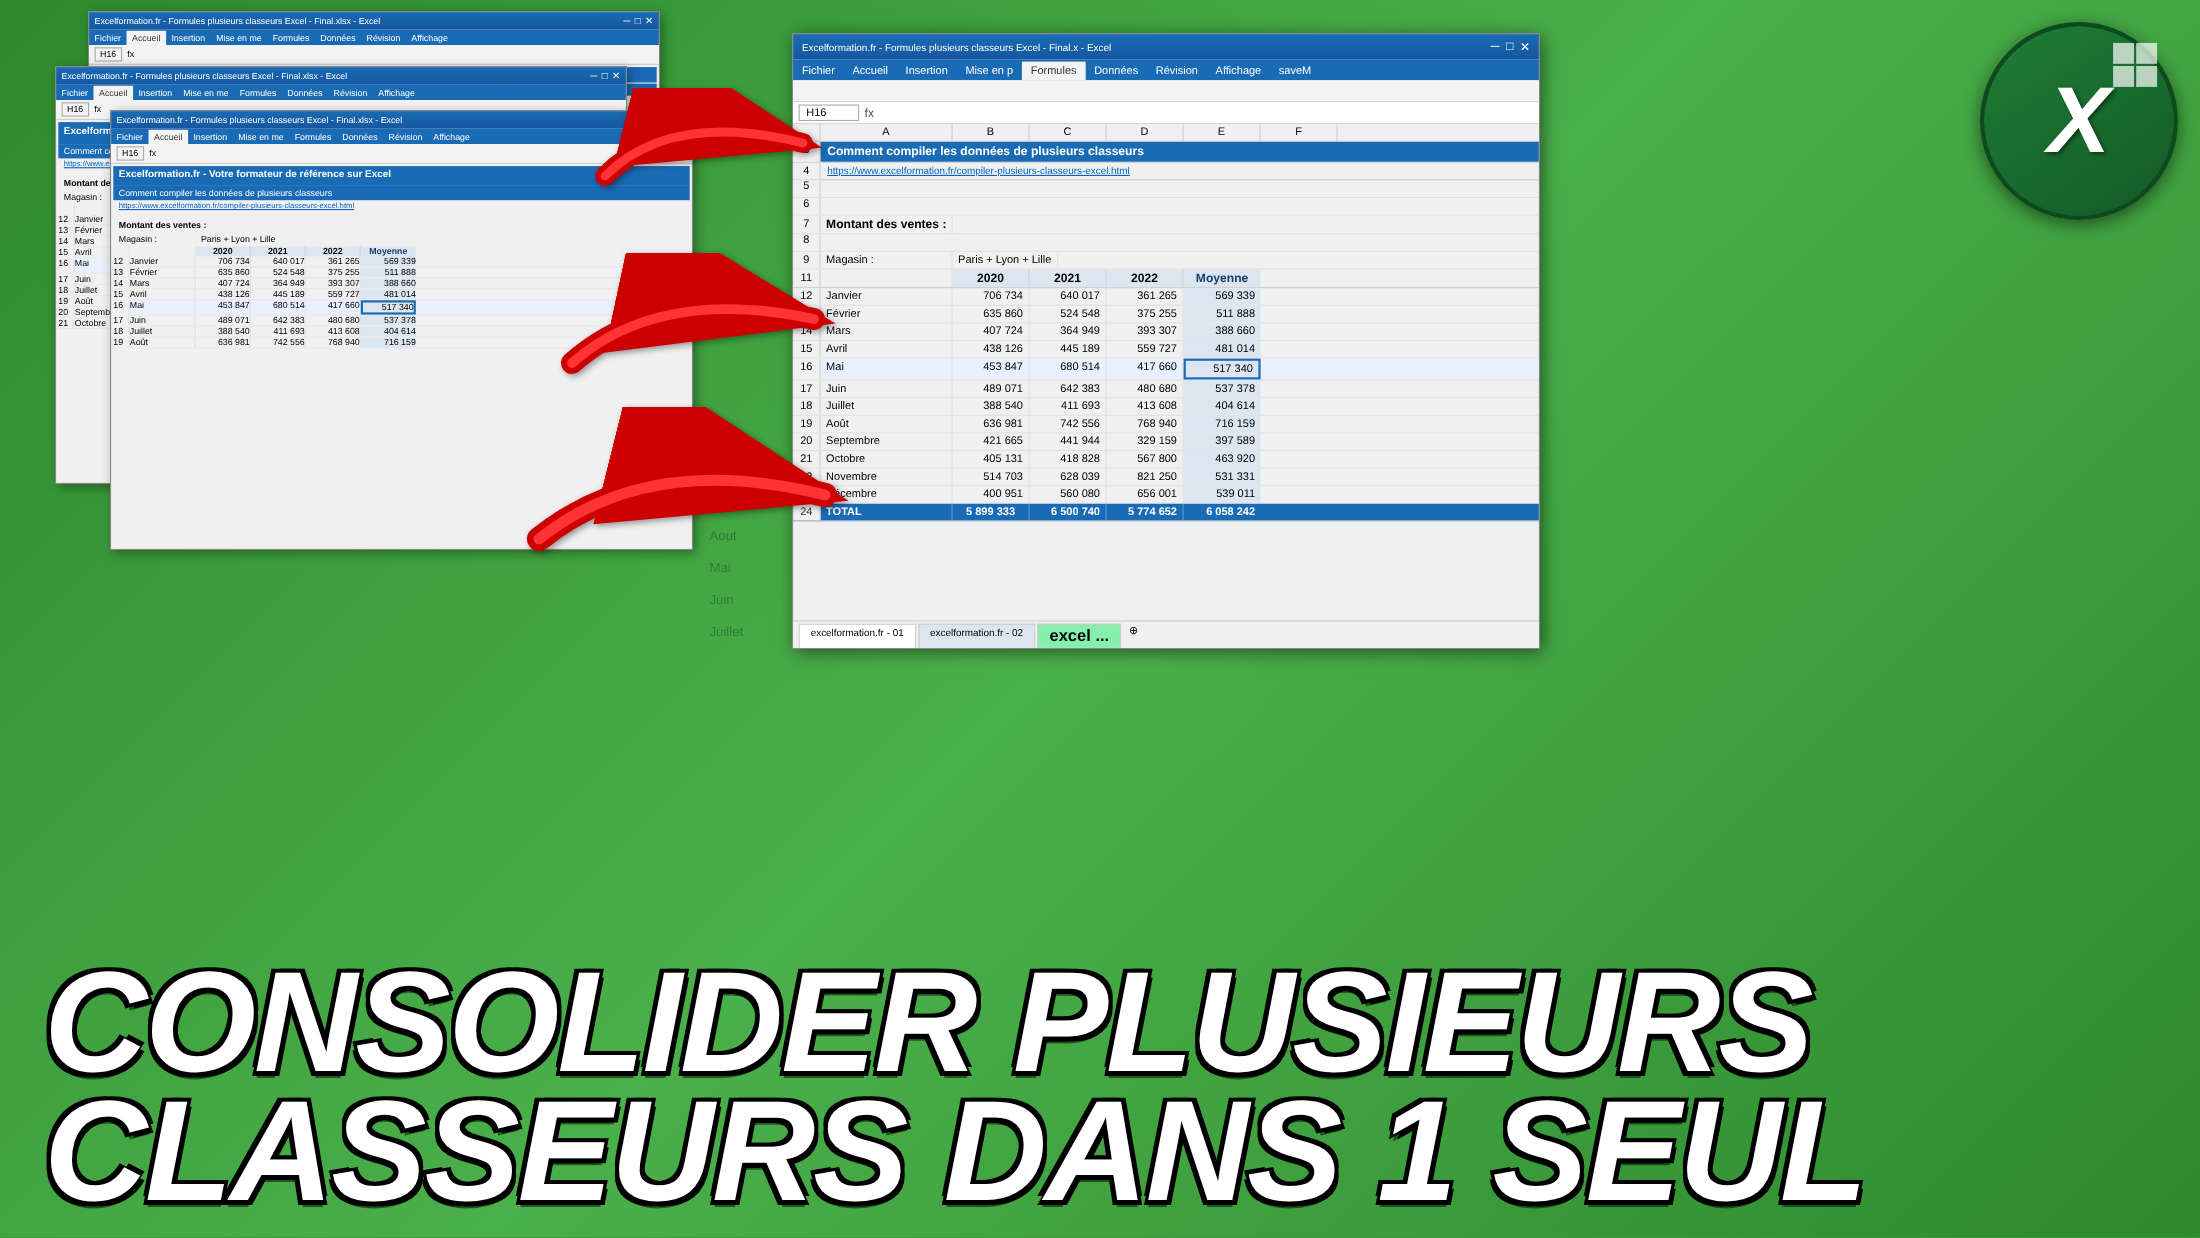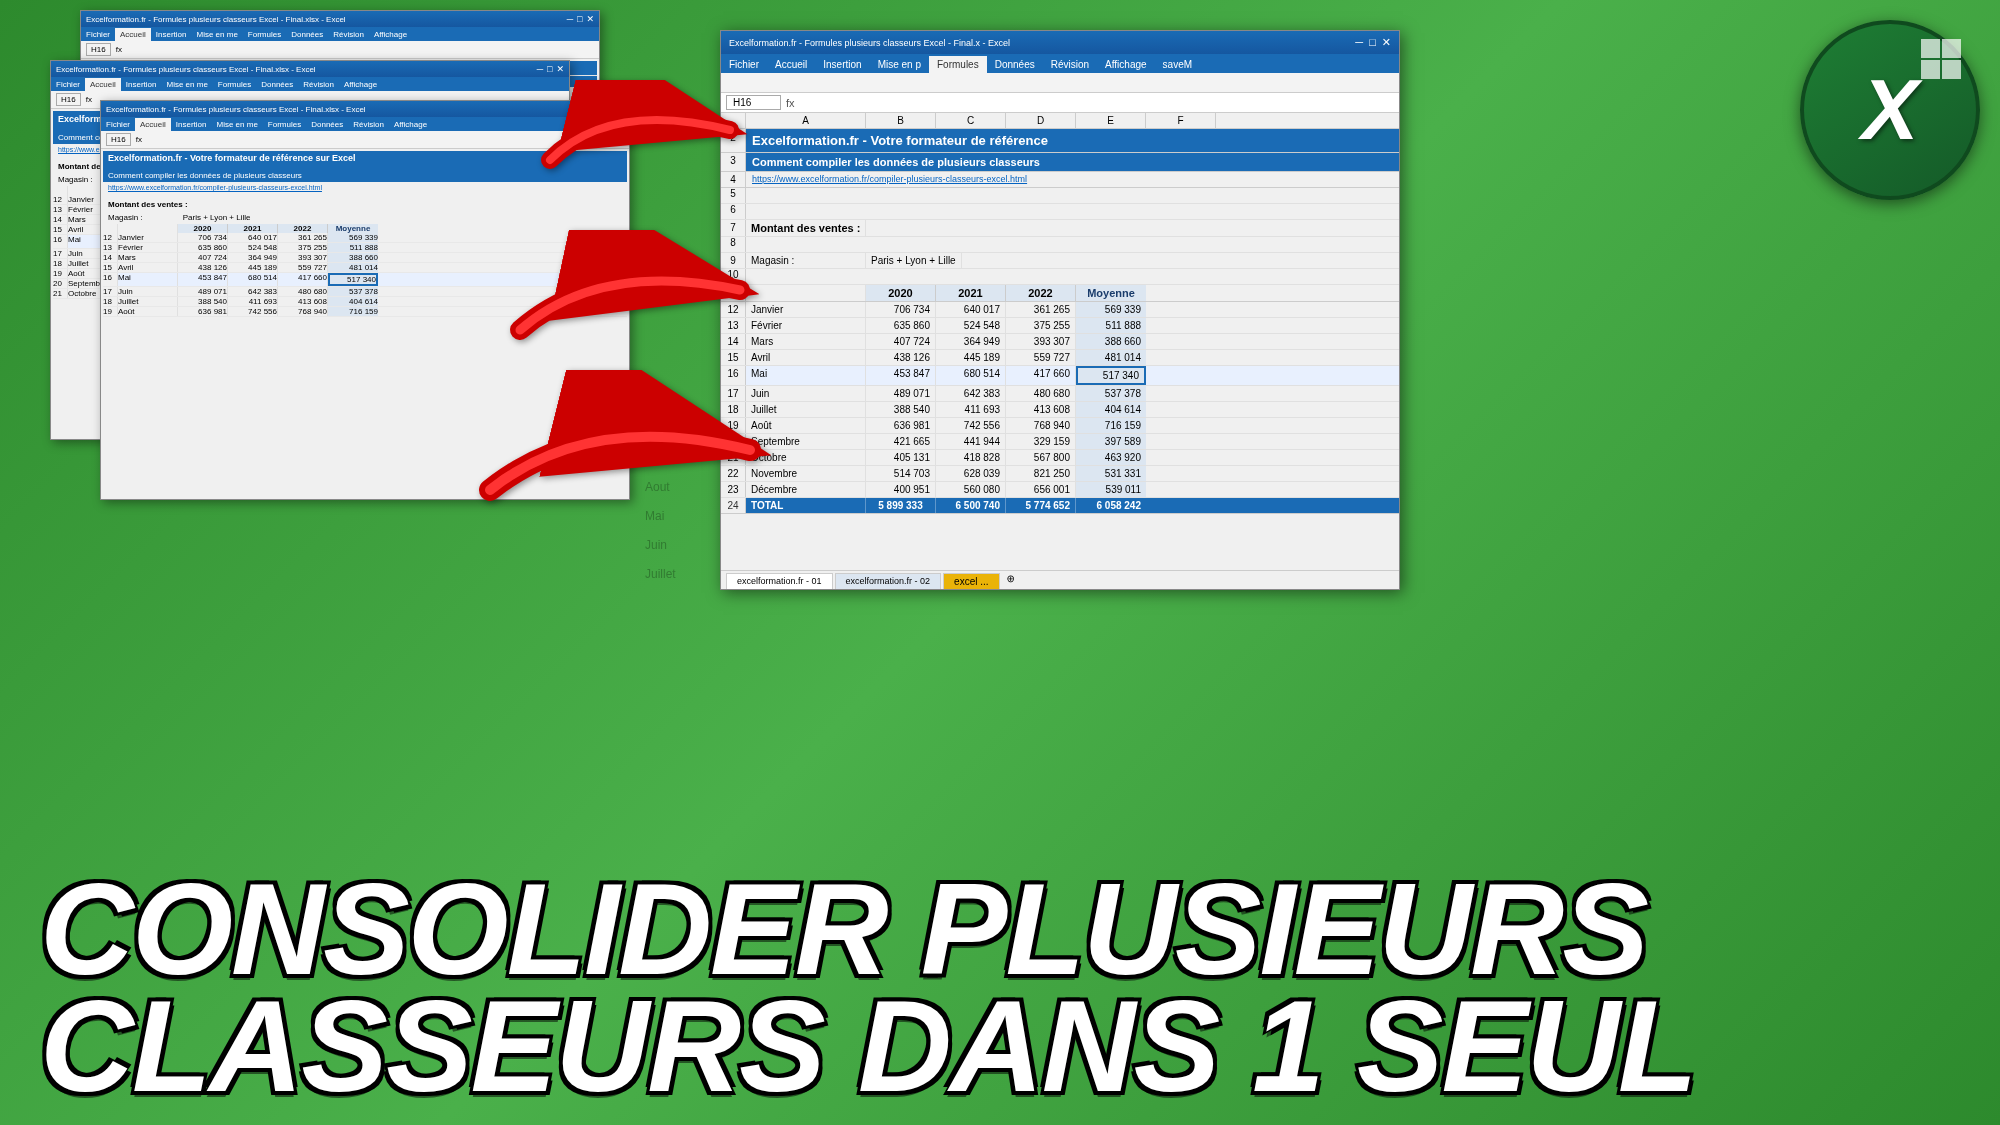--- a/index.html
+++ b/index.html
@@ -658,24 +658,20 @@
     <div style="display:flex;background:#f0f0f0;border-bottom:1px solid #ccc;font-size:10px;">
       <div style="min-width:25px;border-right:1px solid #ccc;text-align:center;padding:2px;"></div>
       <div style="min-width:120px;border-right:1px solid #ccc;text-align:center;padding:2px;">A</div>
       <div style="min-width:70px;border-right:1px solid #ccc;text-align:center;padding:2px;">B</div>
       <div style="min-width:70px;border-right:1px solid #ccc;text-align:center;padding:2px;">C</div>
       <div style="min-width:70px;border-right:1px solid #ccc;text-align:center;padding:2px;">D</div>
       <div style="min-width:70px;border-right:1px solid #ccc;text-align:center;padding:2px;">E</div>
       <div style="min-width:70px;border-right:1px solid #ccc;text-align:center;padding:2px;">F</div>
     </div>
 
-    <div style="display:flex;border-bottom:1px solid #ccc;">
-      <div style="min-width:25px;background:#f0f0f0;border-right:1px solid #ccc;text-align:center;font-size:10px;padding:3px 2px;">2</div>
-      <div style="flex:1;background:#1a6bb5;color:white;font-weight:bold;font-size:13px;padding:4px 6px;">Excelformation.fr - Votre formateur de référence</div>
-    </div>
 
     <div style="display:flex;border-bottom:1px solid #ccc;">
       <div style="min-width:25px;background:#f0f0f0;border-right:1px solid #ccc;text-align:center;font-size:10px;padding:2px;">3</div>
       <div style="flex:1;background:#1a6bb5;color:white;font-size:11px;padding:3px 6px;font-weight:bold;">Comment compiler les données de plusieurs classeurs</div>
     </div>
 
     <div style="display:flex;border-bottom:1px solid #ccc;">
       <div style="min-width:25px;background:#f0f0f0;border-right:1px solid #ccc;text-align:center;font-size:10px;padding:2px;">4</div>
       <div style="flex:1;color:#0563c1;font-size:9px;padding:2px 6px;text-decoration:underline;">https://www.excelformation.fr/compiler-plusieurs-classeurs-excel.html</div>
     </div>
@@ -695,23 +691,20 @@
     <div style="display:flex;border-bottom:1px solid #e0e0e0;height:16px;">
       <div style="min-width:25px;background:#f0f0f0;border-right:1px solid #ccc;text-align:center;font-size:10px;">8</div>
     </div>
 
     <div style="display:flex;border-bottom:1px solid #e0e0e0;">
       <div style="min-width:25px;background:#f0f0f0;border-right:1px solid #ccc;text-align:center;font-size:10px;padding:2px;">9</div>
       <div style="min-width:120px;font-size:10px;padding:2px 5px;border-right:1px solid #e0e0e0;">Magasin :</div>
       <div style="min-width:70px;font-size:10px;padding:2px 5px;border-right:1px solid #e0e0e0;">Paris + Lyon + Lille</div>
     </div>
 
-    <div style="display:flex;border-bottom:1px solid #e0e0e0;height:16px;">
-      <div style="min-width:25px;background:#f0f0f0;border-right:1px solid #ccc;text-align:center;font-size:10px;">10</div>
-    </div>
 
     <div style="display:flex;border-bottom:1px solid #ccc;">
       <div style="min-width:25px;background:#f0f0f0;border-right:1px solid #ccc;text-align:center;font-size:10px;padding:2px;">11</div>
       <div style="min-width:120px;border-right:1px solid #e0e0e0;"></div>
       <div style="min-width:70px;background:#dce6f1;text-align:center;font-weight:bold;font-size:11px;padding:2px;border-right:1px solid #ccc;">2020</div>
       <div style="min-width:70px;background:#dce6f1;text-align:center;font-weight:bold;font-size:11px;padding:2px;border-right:1px solid #ccc;">2021</div>
       <div style="min-width:70px;background:#dce6f1;text-align:center;font-weight:bold;font-size:11px;padding:2px;border-right:1px solid #ccc;">2022</div>
       <div style="min-width:70px;background:#dce6f1;text-align:center;font-weight:bold;font-size:11px;padding:2px;color:#1a3c6b;">Moyenne</div>
     </div>
 
@@ -820,21 +813,21 @@
       <div style="min-width:70px;text-align:center;font-size:10px;padding:2px 5px;border-right:1px solid rgba(255,255,255,0.3);font-weight:bold;">5 899 333</div>
       <div style="min-width:70px;text-align:right;font-size:10px;padding:2px 5px;border-right:1px solid rgba(255,255,255,0.3);font-weight:bold;">6 500 740</div>
       <div style="min-width:70px;text-align:right;font-size:10px;padding:2px 5px;border-right:1px solid rgba(255,255,255,0.3);font-weight:bold;">5 774 652</div>
       <div style="min-width:70px;text-align:right;font-size:10px;padding:2px 5px;font-weight:bold;">6 058 242</div>
     </div>
   </div>
 
   <div style="display:flex;background:#f0f0f0;border-top:1px solid #ccc;padding:2px 5px 0;position:absolute;bottom:0;left:0;right:0;">
     <div style="background:white;border:1px solid #ccc;border-bottom:none;padding:2px 10px;font-size:9px;margin-right:2px;">excelformation.fr - 01</div>
     <div style="background:#dce6f1;border:1px solid #ccc;border-bottom:none;padding:2px 10px;font-size:9px;margin-right:2px;">excelformation.fr - 02</div>
-    <div style="background:#eab308;border:1px solid #ccc;border-bottom:none;padding:2px 10px;font-size:10px;margin-right:2px;">excel ...</div>
+    <div style="background:#86efac;border:1px solid #ccc;border-bottom:none;padding:2px 10px;font-size:15px;margin-right:2px;font-weight:bold;">excel ...</div>
     <span style="font-size:10px;margin-left:5px;cursor:pointer;">⊕</span>
   </div>
 </div>
 
 <div style="position:absolute;left:645px;top:480px;z-index:9;font-size:12px;color:#2a6a2a;opacity:0.7;">
   <div>Aout</div>
   <div style="margin-top:15px;">Mai</div>
   <div style="margin-top:15px;">Juin</div>
   <div style="margin-top:15px;">Juillet</div>
 </div>

